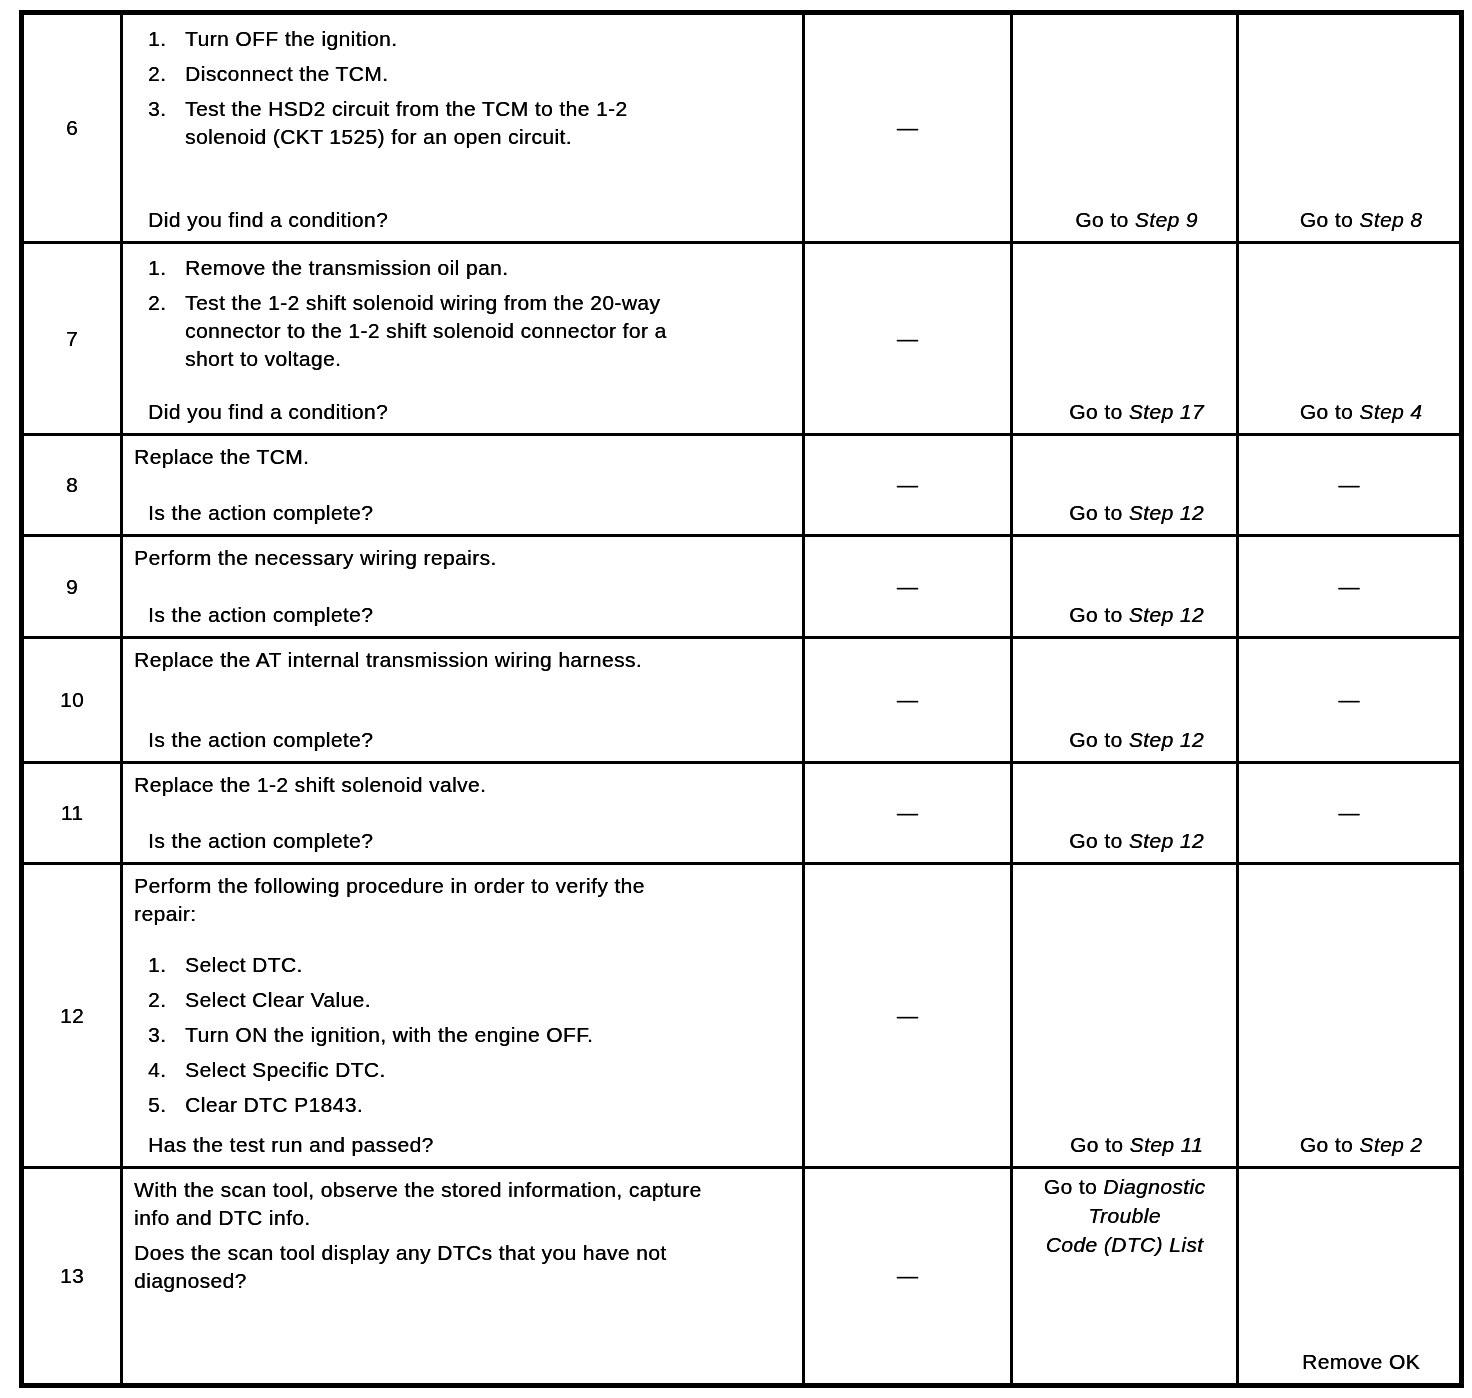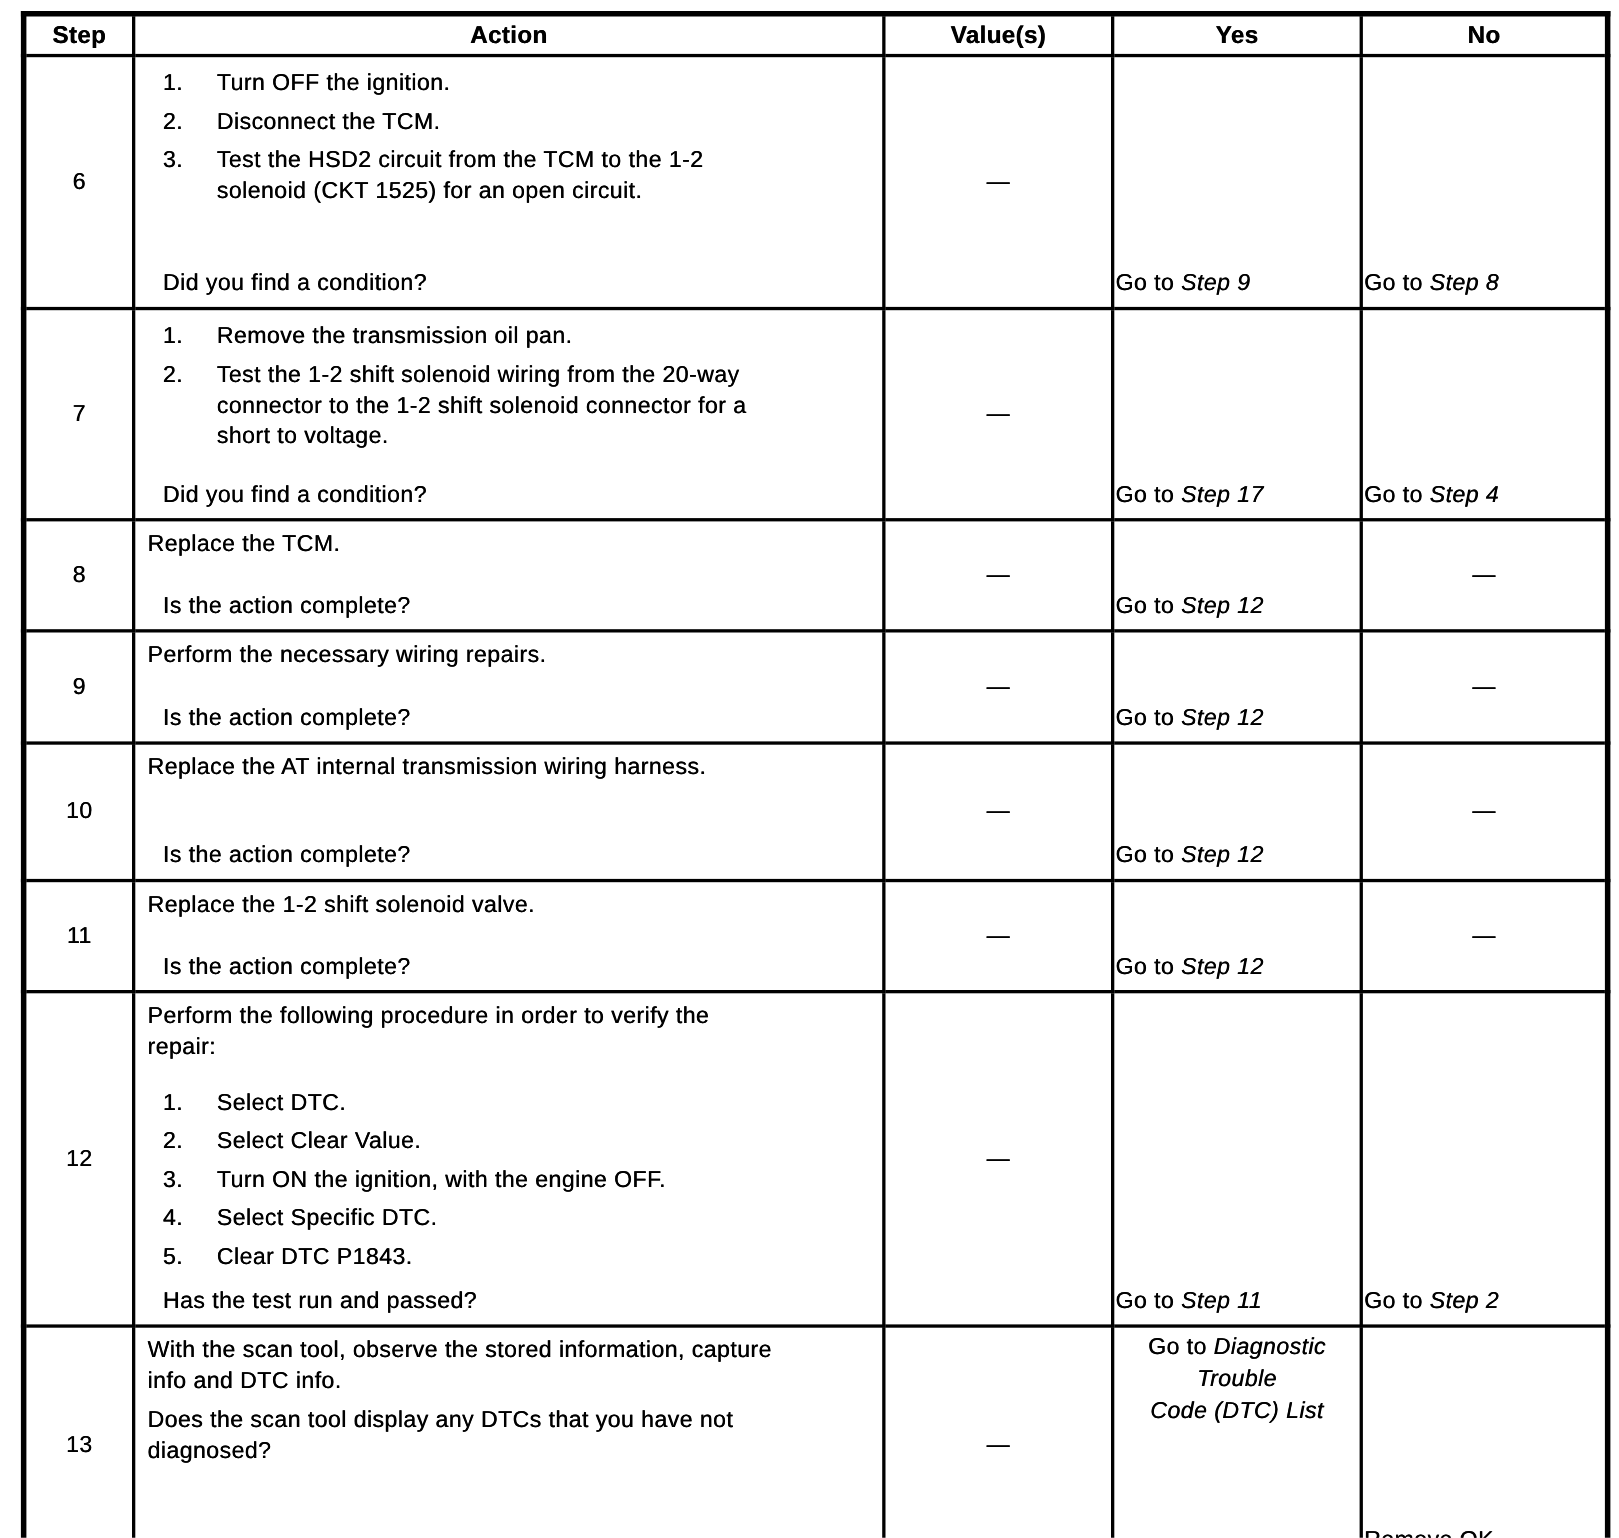--- a/index.html
+++ b/index.html
@@ -78,21 +78,21 @@
     display: flex;
     counter-increment: li;
     margin-bottom: 7px;
     line-height: 28px;
   }
   ol.alist li::before {
     content: counter(li) ".";
     flex: 0 0 37px;
     width: 37px;
   }
-  .itxt { max-width: 510px; margin-left: 12px; }
+  .itxt { max-width: 510px; }
 
   .statement { max-width: 650px; line-height: 28px; }
   .intro     { max-width: 545px; line-height: 28px; margin-bottom: 23px; }
   .para      { max-width: 595px; line-height: 28px; margin-bottom: 7px; }
 
   .question {
     position: absolute;
     left: 25px;
     bottom: 7px;
     line-height: 28px;
@@ -100,22 +100,23 @@
   }
 
   td.value {
     text-align: center;
     vertical-align: middle;
   }
   td.yn { position: relative; }
   .goto {
     position: absolute;
     bottom: 7px;
-    left: 1px;
+    left: 12px;
     width: 100%;
+    text-align: center;
     line-height: 28px;
     white-space: nowrap;
   }
   td.yes-top {
     vertical-align: top;
     text-align: center;
     padding-top: 3px;
     line-height: 29px;
   }
   .sa i { font-style: italic; }
@@ -127,27 +128,20 @@
   <table class="sa">
     <colgroup>
       <col class="c-step">
         <col class="c-act">
         <col class="c-val">
         <col class="c-yes">
         <col class="c-no">
     </colgroup>
 
     <tbody>
-        <tr class="h-head">
-      <th>Step</th>
-      <th>Action</th>
-      <th>Value(s)</th>
-      <th>Yes</th>
-      <th>No</th>
-    </tr>
 
     <tr class="r6">
       <td class="step"><span>6</span></td>
       <td class="action">
         <ol class="alist">
           <li>
                 <span class="itxt">Turn OFF the ignition.</span>
               </li>
           <li>
                 <span class="itxt">Disconnect the TCM.</span>

